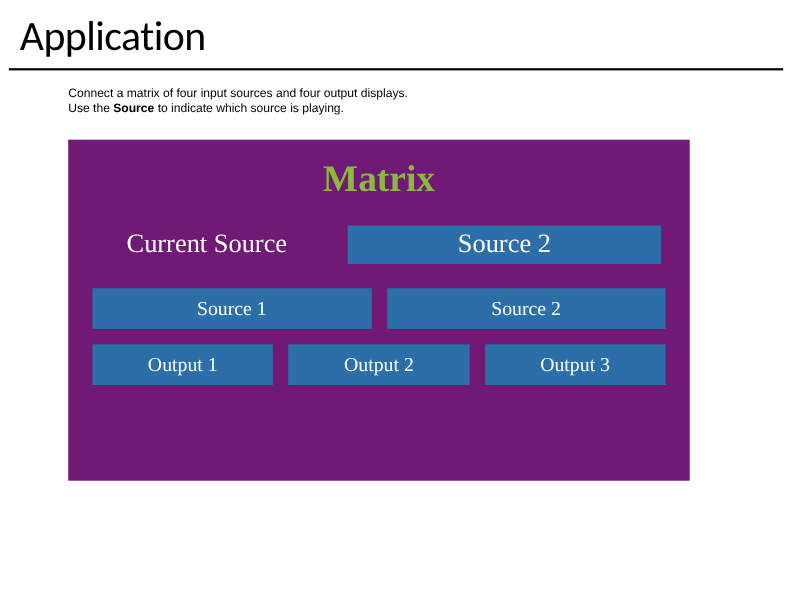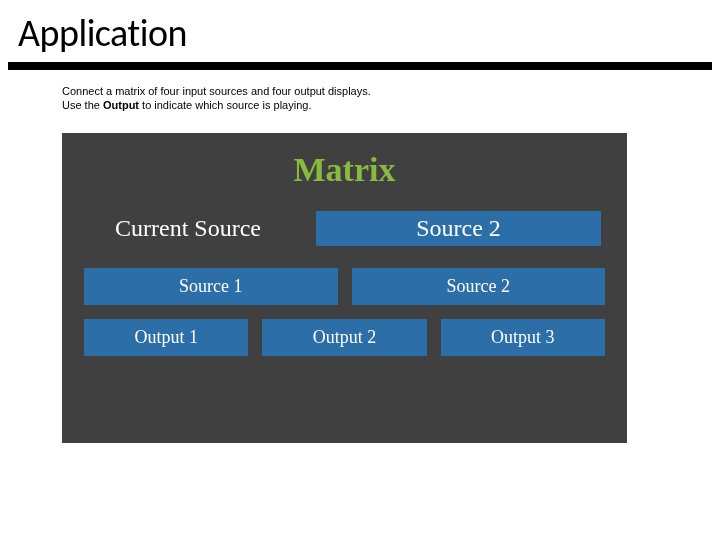--- a/index.html
+++ b/index.html
@@ -8,37 +8,37 @@
     height: 540px;
     background: #ffffff;
     font-family: Calibri, Arial, sans-serif;
     overflow: hidden;
   }
   .slide-title {
     font-size: 38px;
     font-weight: 400;
     color: #000;
     padding: 10px 10px 6px 10px;
-    border-bottom: 8px solid #000000;
+    border-bottom: 2px solid #000000;
     margin: 0 8px;
     letter-spacing: -0.5px;
   }
   .body-text {
     font-size: 11px;
     color: #000;
     padding: 14px 0 0 62px;
     line-height: 1.3;
     font-family: Arial, sans-serif;
   }
   .body-text .bold { font-weight: bold; }
   .panel {
     margin: 20px 0 0 62px;
     width: 565px;
     height: 310px;
-    background: #404040;
+    background: #701a75;
     padding: 18px 22px 22px 22px;
   }
   .panel-title {
     text-align: center;
     color: #8ab93f;
     font-family: Georgia, 'Times New Roman', serif;
     font-size: 34px;
     font-weight: bold;
     margin-bottom: 22px;
   }
@@ -83,21 +83,21 @@
   }
 </style>
 </head>
 <body>
 
 <h1 class="slide-title">Application</h1>
 
 <div class="body-text">
   <div>Connect a matrix of four input sources and four output displays.</div>
   <div>
-    <span>Use the </span><span class="bold">Output</span><span> to indicate which source is playing.</span>
+    <span>Use the </span><span class="bold">Source</span><span> to indicate which source is playing.</span>
   </div>
 </div>
 
 <div class="panel">
   <div class="panel-title">Matrix</div>
 
   <div class="current-row">
     <div class="current-label">Current Source</div>
     <div class="current-value">Source 2</div>
   </div>

